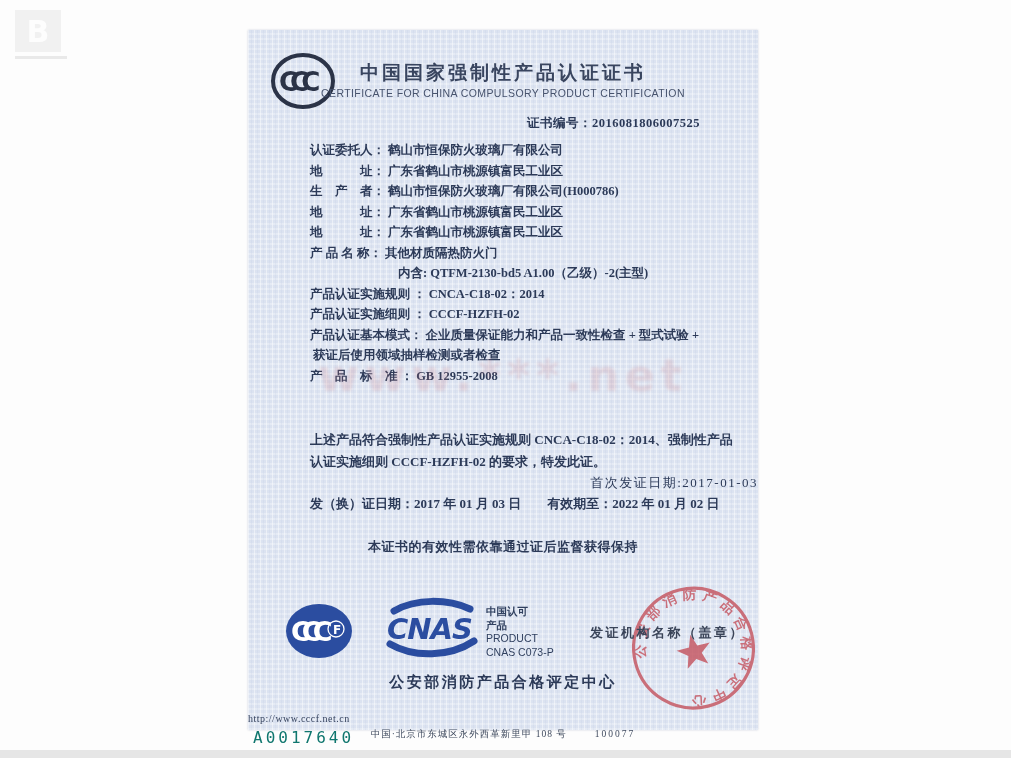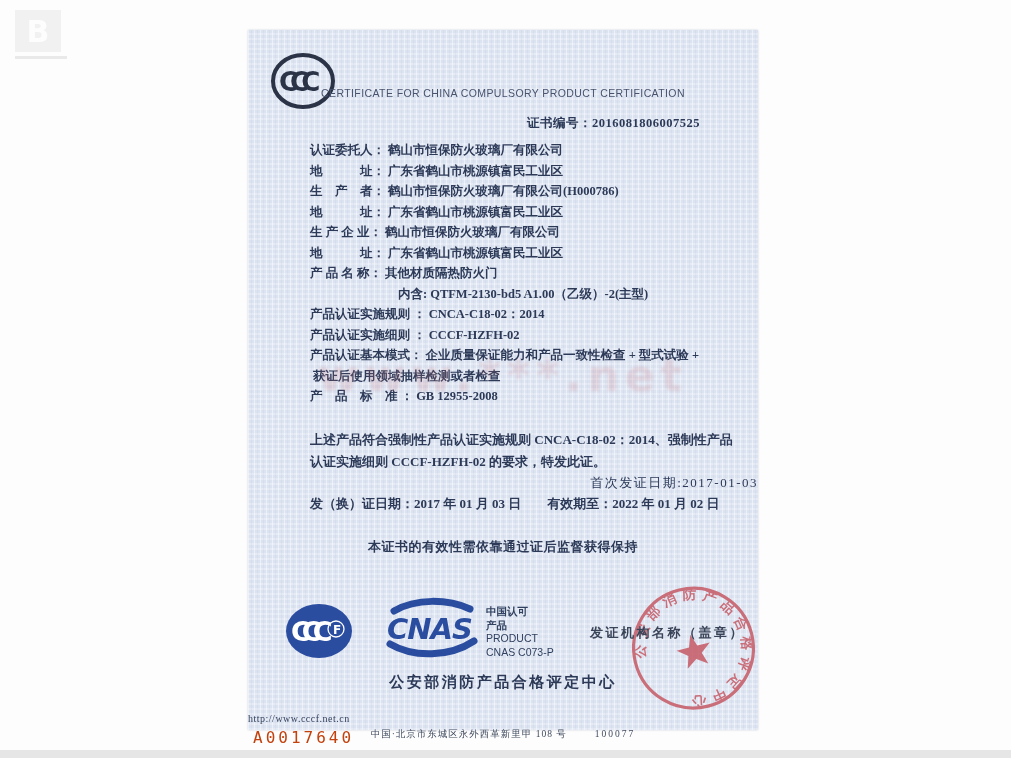--- a/index.html
+++ b/index.html
@@ -45,48 +45,48 @@
   .seal-caption{position:absolute;left:342px;top:594px;font-size:13px;font-weight:700;letter-spacing:2.5px;color:#3a4458;z-index:3;}
   .orgname{position:absolute;left:0;top:643px;width:100%;text-align:center;
       font-size:15px;font-weight:700;letter-spacing:2.5px;color:#2c3a58;z-index:2;}
   .addr{position:absolute;left:0;top:668px;width:100%;text-align:center;font-size:9.5px;letter-spacing:1px;color:#3f4a5e;margin-top:30px;}
   .addr .pc{margin-left:28px;letter-spacing:2px;}
   .site{position:absolute;left:0;top:683px;width:100%;text-align:left;font-size:10px;letter-spacing:.5px;color:#33405c;}
   .watermark{position:absolute;left:10px;top:320px;width:490px;text-align:center;
       font-family:"DejaVu Sans",sans-serif;font-weight:bold;font-size:44px;letter-spacing:6px;
       color:rgba(198,120,132,.20);filter:blur(1.5px);z-index:4;pointer-events:none;}
   .serial{position:absolute;left:253px;top:728px;font-family:"DejaVu Sans Mono",monospace;
-      font-size:16px;letter-spacing:3px;color:#c2410c;}
+      font-size:16px;letter-spacing:3px;color:#0f766e;}
   .bottom-strip{position:absolute;left:0;bottom:0;width:100%;height:8px;background:#e6e6e6;}
 </style>
 </head>
 <body>
 
 <div class="page">
 
   <div class="corner-logo">B</div>
   <div class="corner-logo-sub"></div>
 
   <div class="cert">
 
     <div class="ccc-logo">
       <svg width="66" height="58" viewBox="0 0 66 58">
         <ellipse cx="33" cy="29" rx="30" ry="26" fill="none" stroke="#2b3347" stroke-width="4"></ellipse>
         <text x="9" y="39" font-family="DejaVu Sans, sans-serif" font-size="26" font-weight="bold" fill="#2b3347" letter-spacing="-8">CCC</text>
       </svg>
     </div>
+    <div class="title">中国国家强制性产品认证证书</div>
     <div class="subtitle">CERTIFICATE FOR CHINA COMPULSORY PRODUCT CERTIFICATION</div>
     <div class="certno"><b>证书编号：</b><span>2016081806007525</span></div>
 
     <div class="fields">
       <div class="row"><span class="lbl">认证委托人：</span><span class="val">鹤山市恒保防火玻璃厂有限公司</span></div>
       <div class="row"><span class="lbl">地　　　址：</span><span class="val">广东省鹤山市桃源镇富民工业区</span></div>
       <div class="row"><span class="lbl">生　产　者：</span><span class="val">鹤山市恒保防火玻璃厂有限公司(H000786)</span></div>
       <div class="row"><span class="lbl">地　　　址：</span><span class="val">广东省鹤山市桃源镇富民工业区</span></div>
-      <div class="row"><span class="lbl">生 产 企 业：</span><span class="val">鹤山市恒保防火玻璃厂有限公司</span></div>
       <div class="row"><span class="lbl">地　　　址：</span><span class="val">广东省鹤山市桃源镇富民工业区</span></div>
       <div class="row"><span class="lbl">产 品 名 称：</span><span class="val">其他材质隔热防火门</span></div>
       <div class="row indent"><span class="lbl">内含:</span><span class="val">QTFM-2130-bd5 A1.00（乙级）-2(主型)</span></div>
       <div class="row"><span class="lbl">产品认证实施规则 ：</span><span class="val">CNCA-C18-02：2014</span></div>
       <div class="row"><span class="lbl">产品认证实施细则 ：</span><span class="val">CCCF-HZFH-02</span></div>
       <div class="row"><span class="lbl">产品认证基本模式：</span><span class="val">企业质量保证能力和产品一致性检查 + 型式试验 +</span></div>
       <div class="row"><span class="lbl"></span><span class="val">获证后使用领域抽样检测或者检查</span></div>
       <div class="row"><span class="lbl">产　品　标　准 ：</span><span class="val">GB 12955-2008</span></div>
     </div>
 

